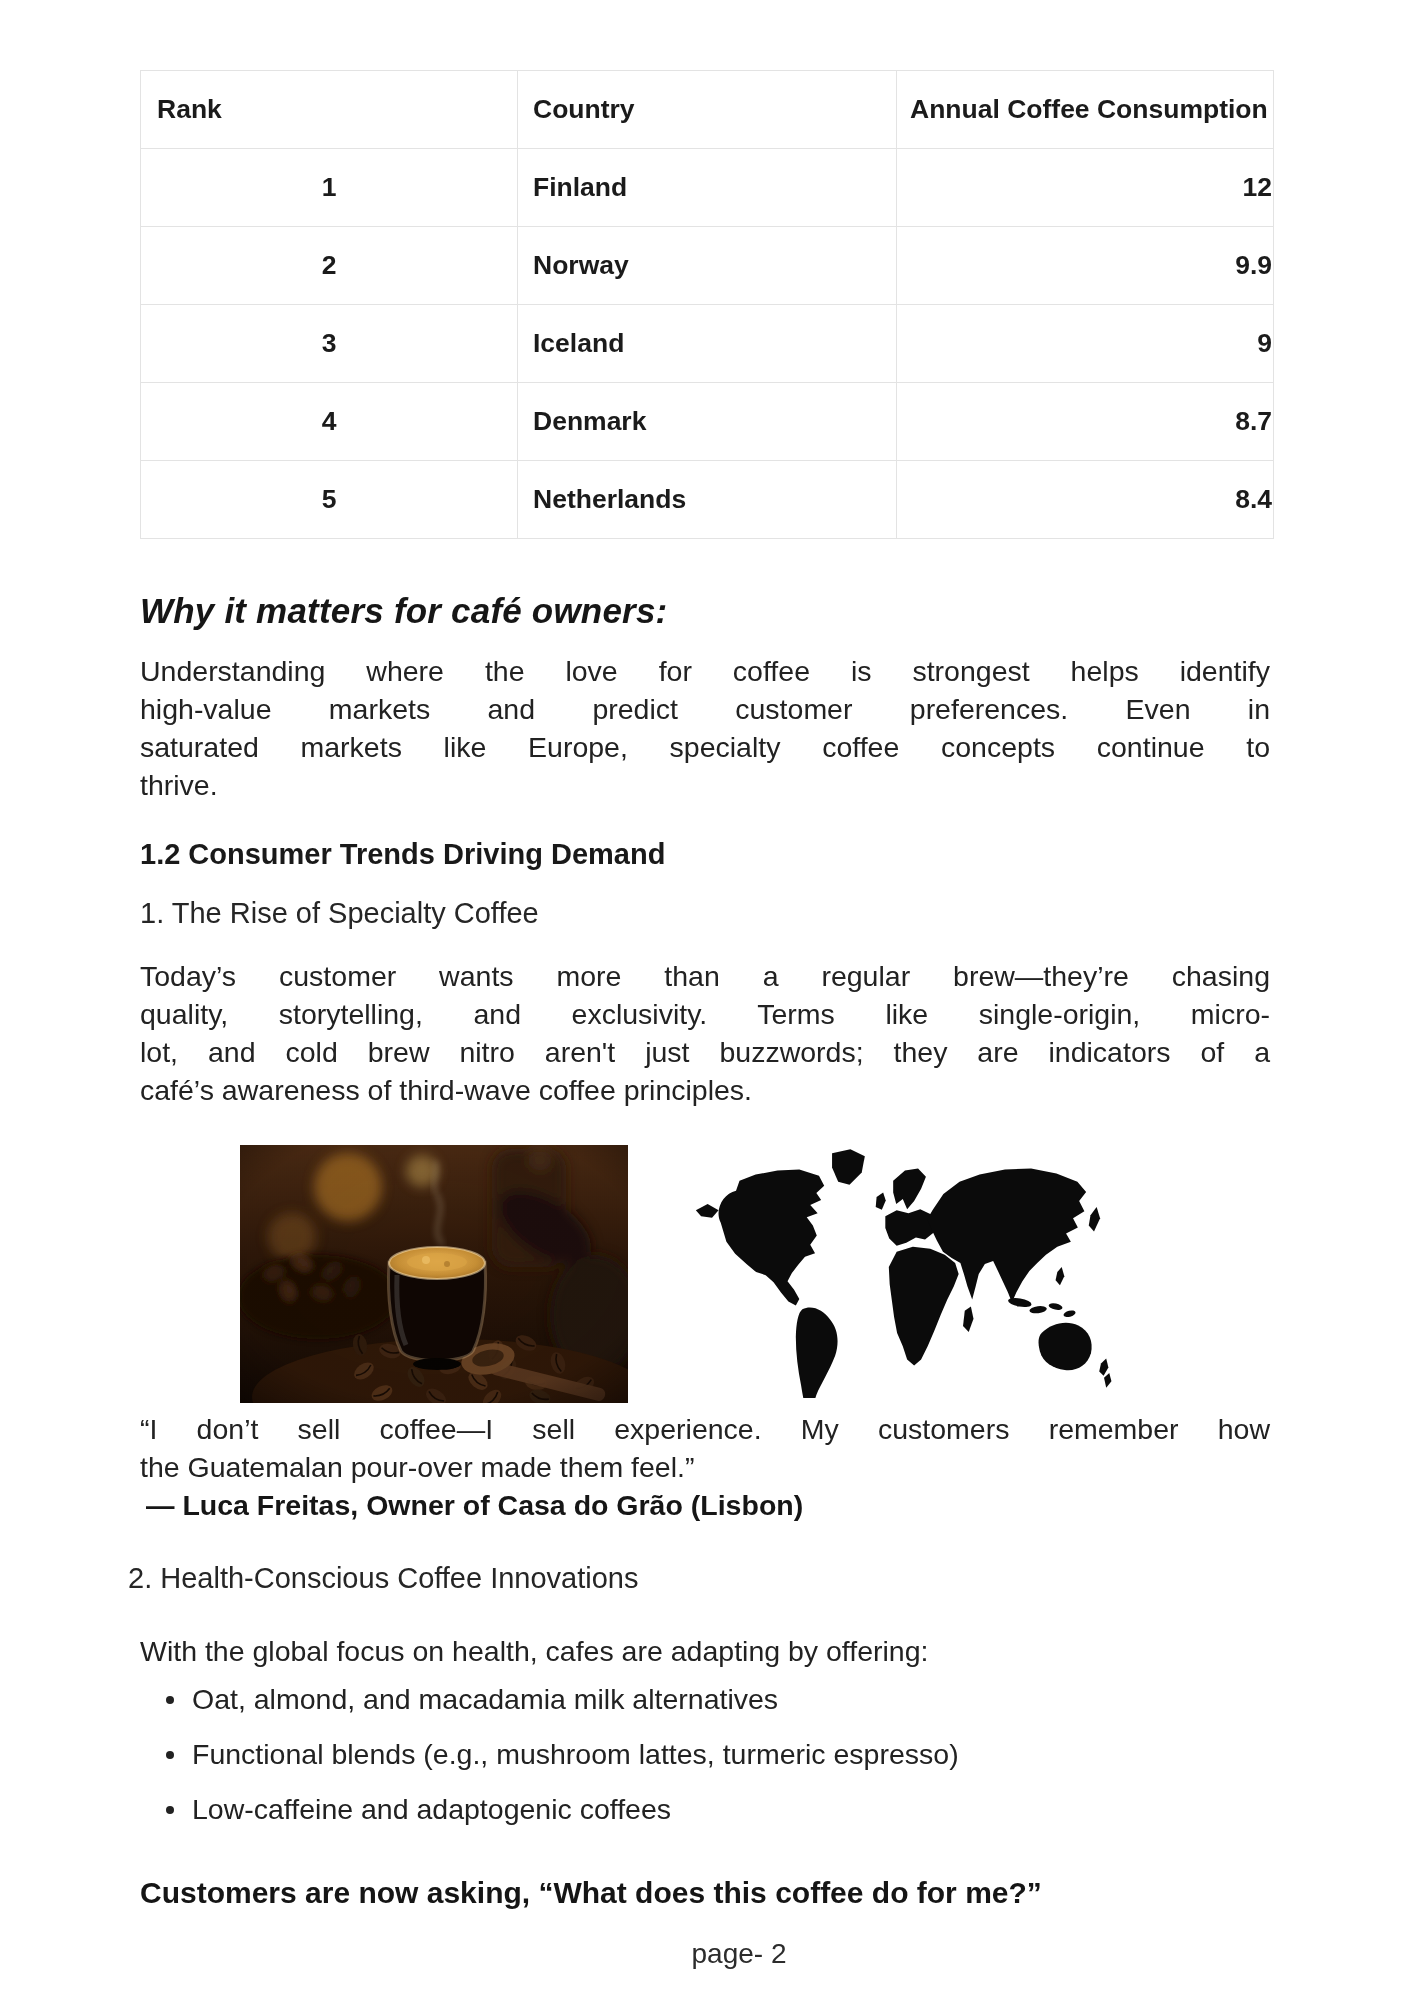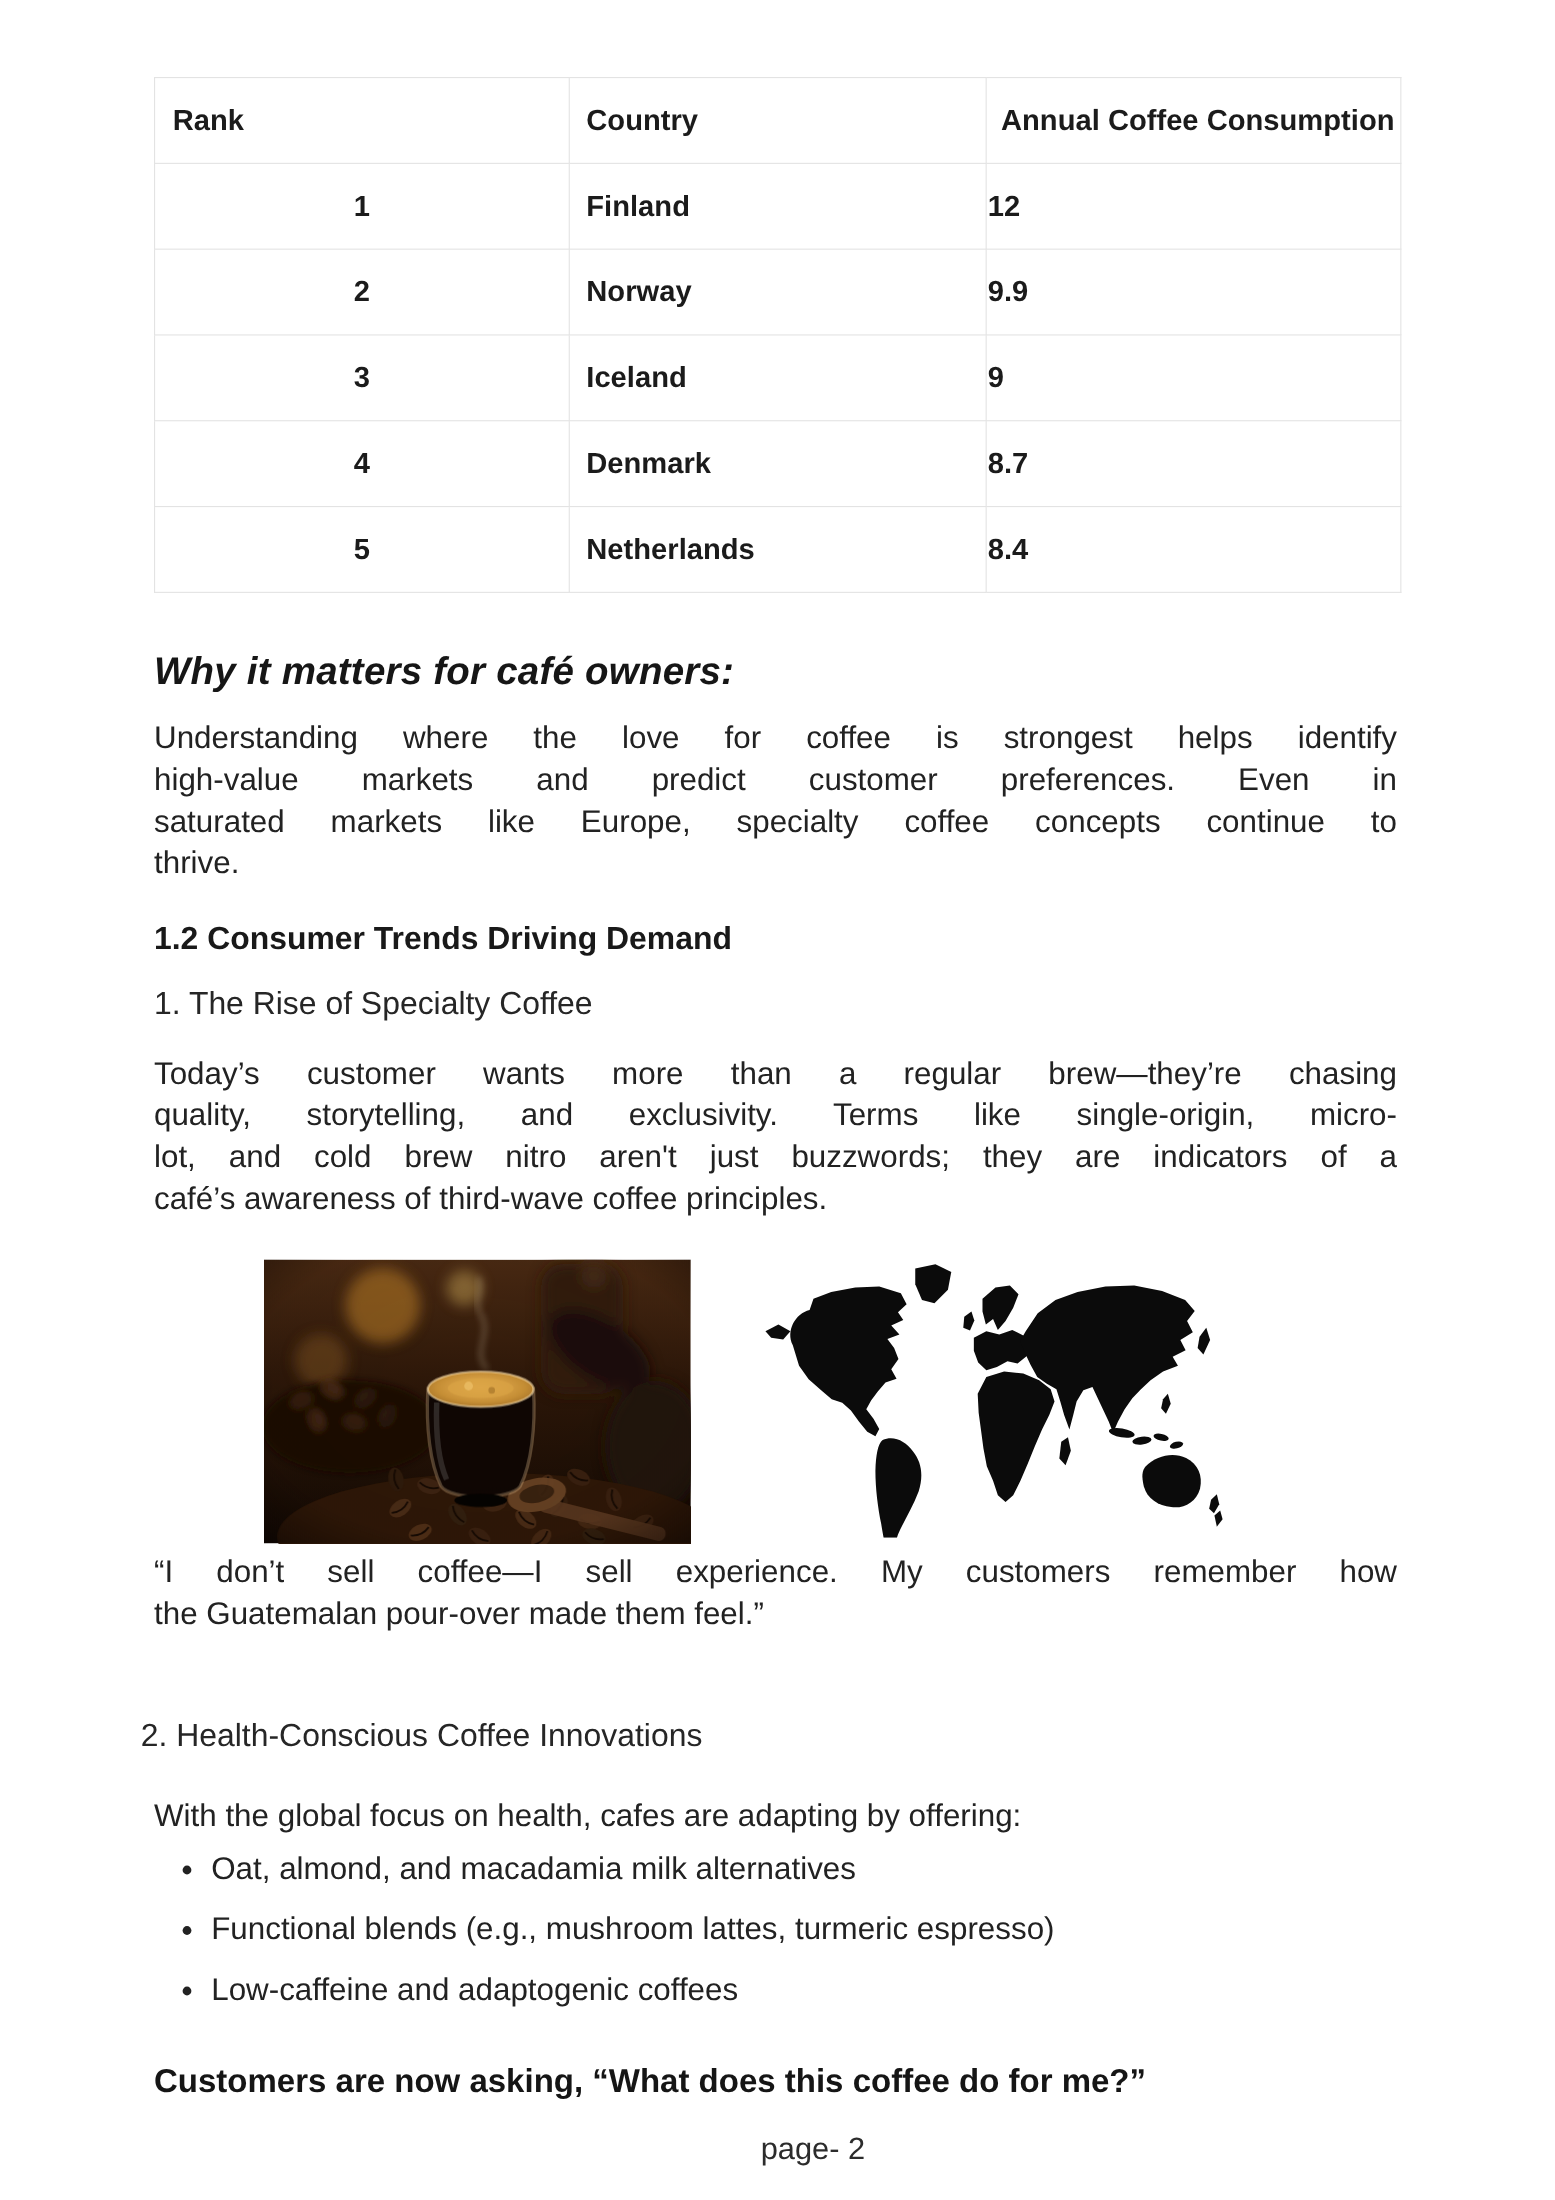--- a/index.html
+++ b/index.html
@@ -13,21 +13,21 @@
   table.consumption{border-collapse:collapse;table-layout:fixed;background:#fff;border-radius:19px;}
   table.consumption th,table.consumption td{
     border:1px solid #e3e3e3;height:78px;font-weight:700;font-size:26.5px;
     color:#1b1b1b;vertical-align:middle;box-sizing:border-box;background:#fff;
   }
   th.h-rank{width:377px;text-align:left;padding-left:16px;}
   th.h-country{width:379px;text-align:left;padding-left:15px;}
   th.h-consumption{width:377px;text-align:left;padding-left:13px;white-space:nowrap;overflow:hidden;}
   td.c-rank{text-align:center;}
   td.c-country{text-align:left;padding-left:15px;}
-  td.c-consumption{text-align:left;}
+  td.c-consumption{text-align:right;}
 
   
   .why-heading{font-size:35px;font-weight:700;font-style:italic;color:#161616;letter-spacing:.2px;}
   .h-bold{font-size:29px;font-weight:700;color:#191919;}
   .h-reg{font-size:29px;font-weight:400;color:#262626;}
   .body-copy{font-size:28.5px;color:#222222;}
   .jline{line-height:38px;text-align:justify;text-align-last:justify;}
   .jlast{line-height:38px;text-align:left;}
   .quote strong{font-weight:700;color:#161616;padding-left:6px;}
   .bullets{list-style:none;margin:0;padding:0;width:1130px;}
@@ -228,20 +228,21 @@
       <path d="M810,392 C832,372 868,366 894,377 C919,388 929,408 923,432 C915,456 890,468 863,465 C836,462 813,450 806,428 C801,410 802,400 810,392 Z"></path>
 
       <path d="M946,452 L958,442 963,460 952,476 942,468 Z"></path>
       <path d="M953,480 L965,471 970,487 958,500 Z"></path>
     </svg>
   </div>
 
   <div class="abs body-copy quote" style="left:140px;top:1410px;width:1130px;">
     <div class="jline">“I don’t sell coffee—I sell experience. My customers remember how</div>
     <div class="jlast">the Guatemalan pour-over made them feel.”</div>
+    <strong style="display:block;line-height:38px;">— Luca Freitas, Owner of Casa do Grão (Lisbon)</strong>
   </div>
 
   <div class="abs h-reg" style="left:128px;top:1562px;">2. Health-Conscious Coffee Innovations</div>
   <div class="abs body-copy jlast" style="left:140px;top:1632px;width:1130px;">With the global focus on health, cafes are adapting by offering:</div>
 
   <ul class="abs bullets" style="left:140px;top:1680px;">
     <li>Oat, almond, and macadamia milk alternatives</li>
     <li>Functional blends (e.g., mushroom lattes, turmeric espresso)</li>
     <li>Low-caffeine and adaptogenic coffees</li>
   </ul>

